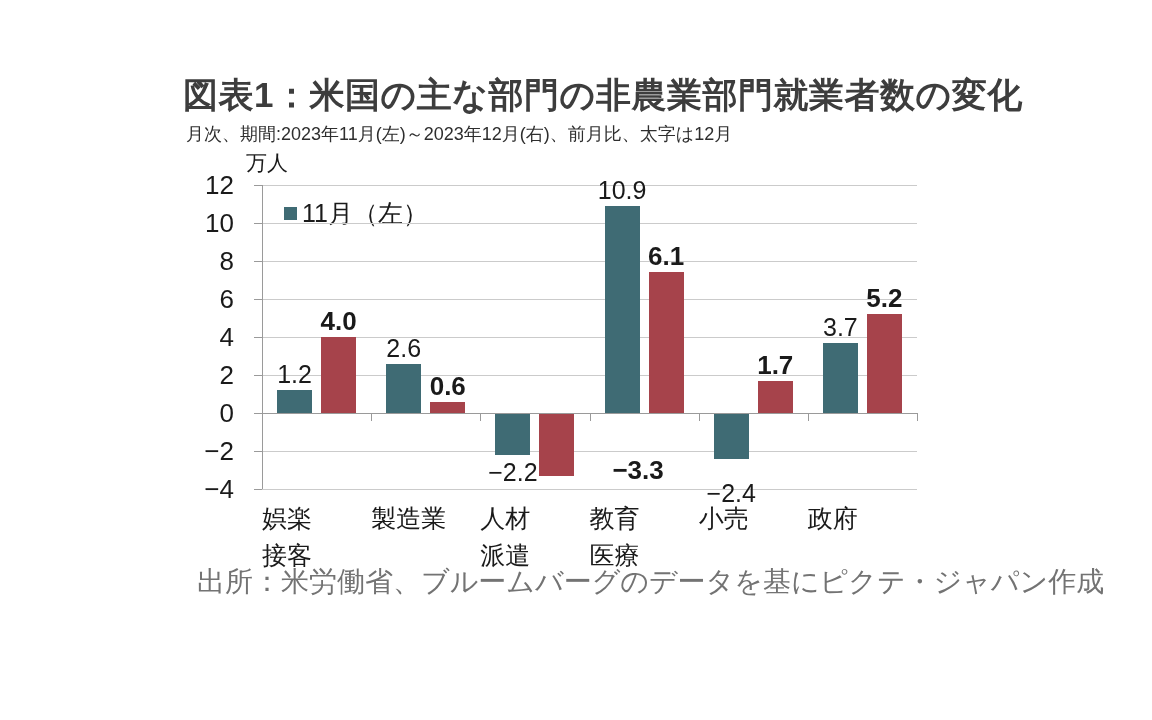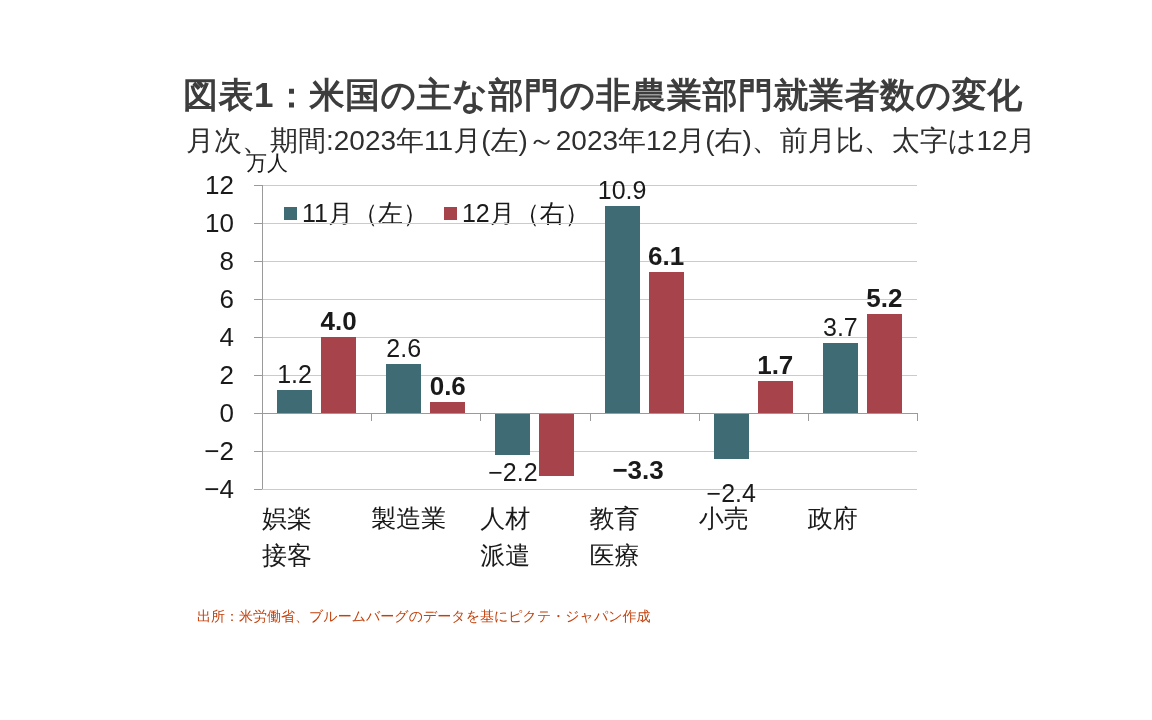--- a/index.html
+++ b/index.html
@@ -12,21 +12,21 @@
     overflow: hidden;
     color: #1a1a1a;
   }
   #figure-title {
     position: absolute; left: 183px; top: 72px;
     font-size: 35px; font-weight: 700; color: #3d3d3d;
     letter-spacing: 0.5px; white-space: nowrap;
   }
   #figure-subtitle {
     position: absolute; left: 186px; top: 122px;
-    font-size: 28px; font-weight: 400; color: #2e2e2e;
+    font-size: 18px; font-weight: 400; color: #2e2e2e;
     white-space: nowrap;
   }
   #unit-label {
     position: absolute; left: 246px; top: 149px;
     font-size: 21px; color: #1a1a1a;
   }
   #chart {
     position: absolute; left: 262px; top: 185px;
     width: 655px; height: 304px;
   }
@@ -66,40 +66,36 @@
   }
   .legend-item { display: flex; align-items: center; }
   .legend-swatch { width: 13px; height: 13px; margin-right: 5px; }
   .legend-label { font-size: 25px; color: #1a1a1a; white-space: nowrap; }
   .category-label {
     position: absolute; top: 500px; width: 110px;
     text-align: left; font-size: 25px; line-height: 37px;
     color: #1a1a1a; white-space: pre-line;
   }
   #source-line {
-    position: absolute; left: 197px; top: 608px;
-    font-size: 14px; color: #c2410c; white-space: nowrap;
+    position: absolute; left: 197px; top: 563px;
+    font-size: 28px; color: #737373; white-space: nowrap;
   }
 </style>
 </head>
 <body>
 
 <div id="figure-title">図表1：米国の主な部門の非農業部門就業者数の変化</div>
 <div id="figure-subtitle">月次、期間:2023年11月(左)～2023年12月(右)、前月比、太字は12月</div>
 <div id="unit-label">万人</div>
 
 <div id="chart">
   <div id="legend">
       <div class="legend-item">
         <span class="legend-swatch" style="background: rgb(63, 107, 116);"></span>
         <span class="legend-label">11月（左）</span>
-      </div>
-      <div class="legend-item">
-        <span class="legend-swatch" style="background: rgb(166, 67, 75);"></span>
-        <span class="legend-label">12月（右）</span>
       </div>
     </div>
 <div class="gridline" style="top: 0px;"></div>
     <div class="y-tick-dash" style="top: 0px;"></div>
     <div class="y-tick-label" style="top: -14px;">12</div>
     <div class="gridline" style="top: 38px;"></div>
     <div class="y-tick-dash" style="top: 38px;"></div>
     <div class="y-tick-label" style="top: 24px;">10</div>
     <div class="gridline" style="top: 76px;"></div>
     <div class="y-tick-dash" style="top: 76px;"></div>

